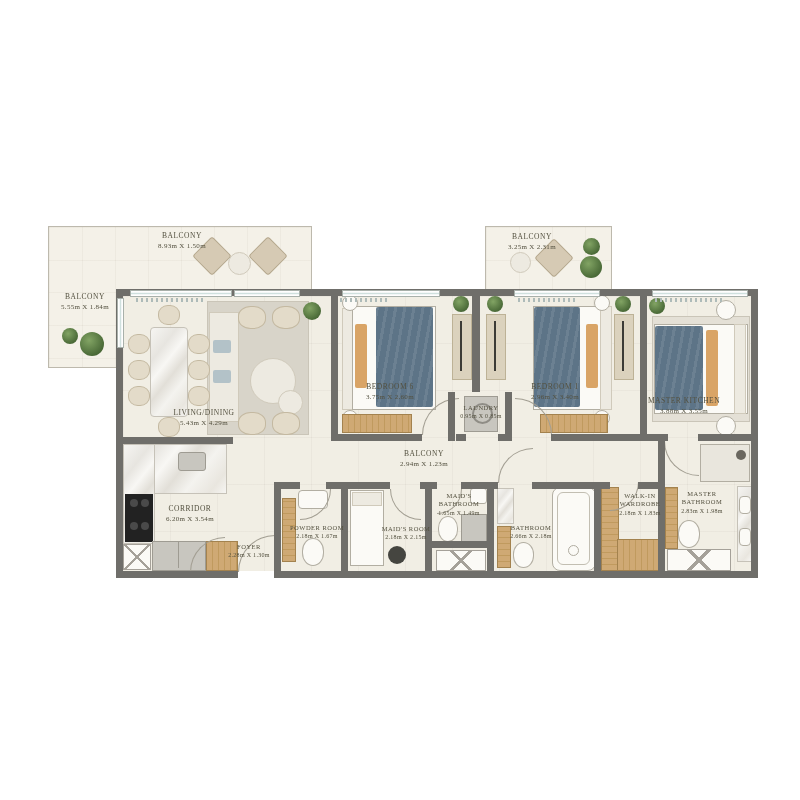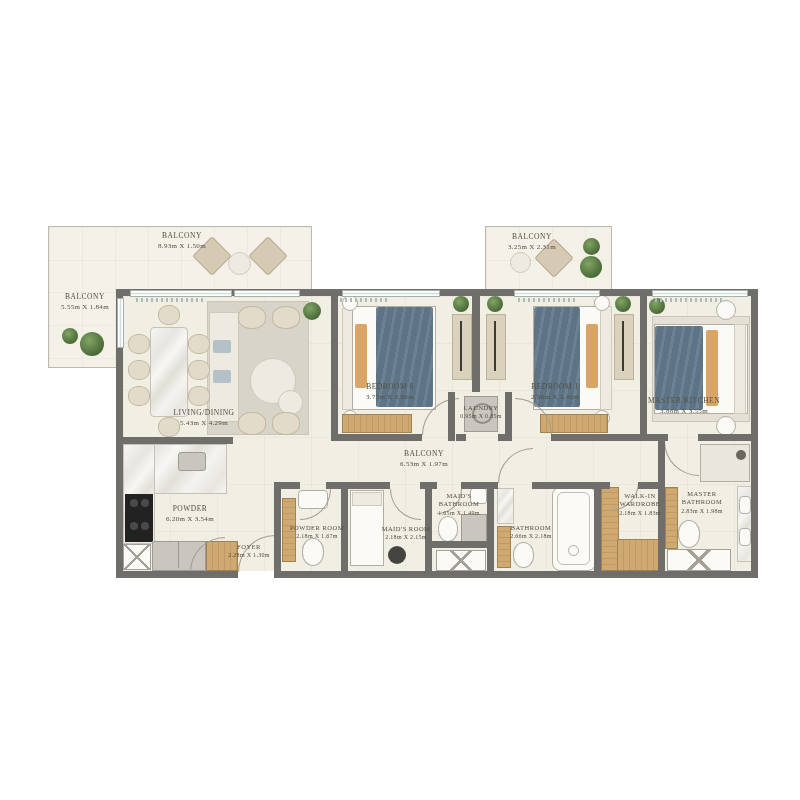--- a/index.html
+++ b/index.html
@@ -258,24 +258,24 @@
   <div class="lbl" style="left:624px;top:396px;width:120px;">
     <span class="nm">MASTER KITCHEN</span>
     <span class="dm">3.88m X 3.55m</span>
   </div>
   <div class="lbl sm" style="left:448px;top:404px;width:66px;">
     <span class="nm">LAUNDRY</span>
     <span class="dm">0.95m X 0.85m</span>
   </div>
   <div class="lbl" style="left:374px;top:449px;width:100px;">
     <span class="nm">BALCONY</span>
-    <span class="dm">6.53m X 1.97m</span>
+    <span class="dm">2.94m X 1.23m</span>
   </div>
   <div class="lbl" style="left:140px;top:504px;width:100px;">
-    <span class="nm">POWDER</span>
+    <span class="nm">CORRIDOR</span>
     <span class="dm">6.20m X 3.54m</span>
   </div>
   <div class="lbl sm" style="left:209px;top:543px;width:80px;">
     <span class="nm">FOYER</span>
     <span class="dm">2.28m X 1.30m</span>
   </div>
   <div class="lbl sm" style="left:270px;top:524px;width:94px;">
     <span class="nm">POWDER ROOM</span>
     <span class="dm">2.18m X 1.67m</span>
   </div>

